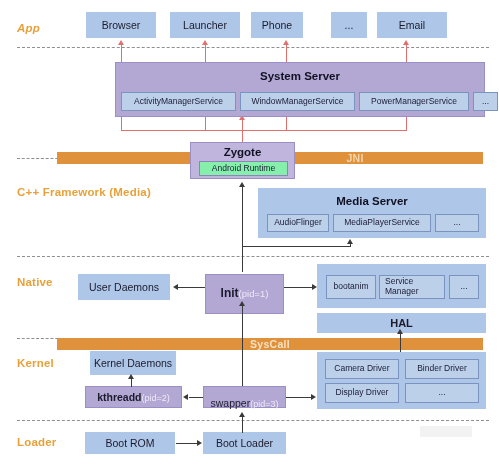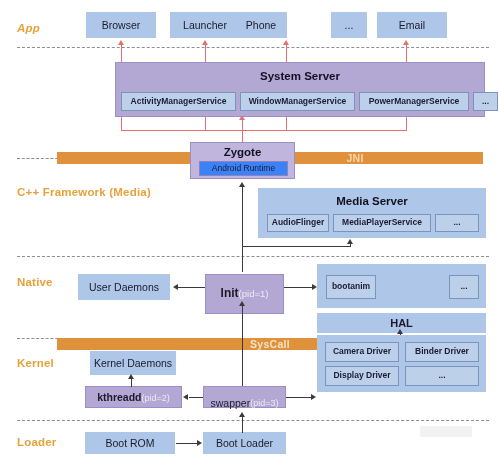--- a/index.html
+++ b/index.html
@@ -57,25 +57,25 @@
     border:1px solid #9c8fc6;
   }
   .purple-pale{
     background:#bfb5dd;
     border:1px solid #9c8fc6;
   }
   .inner{
     background:#bdd0ea;
     border:1px solid #7b93bf;
     font-size:8.5px;
-    font-weight:bold;
+    font-weight:normal;
     color:#1b1b35;
   }
   .inner-purple{
-    background:#3b82f6;
+    background:#86efac;
     border:1px solid #8f82bd;
     font-size:8px;
     font-weight:bold;
     color:#1b1b35;
   }
   .title{
     position:absolute;
     font-weight:bold;
     font-size:11.5px;
     color:#111122;
@@ -175,21 +175,21 @@
   <div class="arrow up r" style="left:282.5px; top:40px;"></div>
   <div class="arrow up r" style="left:402.5px; top:40px;"></div>
   <div class="arrow up r" style="left:238.5px; top:115px;"></div>
 
   <div class="box blue" style="left:86px;  top:12px; width:70px; height:26px;">
     <span>Browser</span>
   </div>
   <div class="box blue" style="left:170px; top:12px; width:70px; height:26px;">
     <span>Launcher</span>
   </div>
-  <div class="box blue" style="left:235px; top:12px; width:52px; height:26px;">
+  <div class="box blue" style="left:251px; top:12px; width:52px; height:26px;">
     <span>Phone</span>
   </div>
   <div class="box blue" style="left:331px; top:12px; width:36px; height:26px;">
     <span>...</span>
   </div>
   <div class="box blue" style="left:377px; top:12px; width:70px; height:26px;">
     <span>Email</span>
   </div>
 
   <div class="box purple" style="left:115px; top:62px; width:370px; height:55px; display:block;">
@@ -253,20 +253,23 @@
   <div class="ln h" style="left:178px; top:287px; width:27px;"></div>
   <div class="arrow left" style="left:173px; top:283.5px;"></div>
 
   <div class="ln h" style="left:284px; top:287px; width:28px;"></div>
   <div class="arrow right" style="left:312px; top:283.5px;"></div>
 
   <div class="box blue" style="left:317px; top:264px; width:169px; height:44px; display:block;">
     <div class="box inner" style="left:8px;  top:10px; width:50px; height:24px;">
       <span>bootanim</span>
     </div>
+    <div class="box inner" style="left:61px; top:10px; width:66px; height:24px; justify-content:flex-start; padding-left:5px; text-align:left;">
+      <span>Service Manager</span>
+    </div>
     <div class="box inner" style="left:131px; top:10px; width:30px; height:24px;">
       <span>...</span>
     </div>
   </div>
 
   <div class="box blue" style="left:317px; top:313px; width:169px; height:20px; font-size:11px; font-weight:bold;">
     <span>HAL</span>
   </div>
 
   <div class="bar syscall" style="left:57px; top:338px; width:426px;">
@@ -284,36 +287,36 @@
   </div>
 
   <div class="box purple" style="left:85px; top:386px; width:97px; height:22px;">
     <span style="display:inline-flex;align-items:baseline;">
       <b class="bold" style="font-size:10.5px;">kthreadd</b>
         <i class="pid" style="font-style:normal;font-size:9px;">(pid=2)</i>
     </span>
   </div>
 
   <div class="box purple" style="left:203px; top:386px; width:83px; height:22px;">
-    <span style="display:inline-flex;align-items:center;margin-top:12px;">
+    <span style="display:inline-flex;align-items:flex-end;margin-top:12px;">
       <b style="font-size:10.5px;font-weight:normal;">swapper</b>
         <i class="pid" style="font-style:normal;font-size:9px;">(pid=3)</i>
     </span>
   </div>
 
   <div class="ln v" style="left:131px; top:378px; height:9px;"></div>
   <div class="arrow up" style="left:127.5px; top:374px;"></div>
 
   <div class="ln h" style="left:189px; top:397px; width:14px;"></div>
   <div class="arrow left" style="left:183px; top:393.5px;"></div>
 
   <div class="ln h" style="left:286px; top:397px; width:25px;"></div>
   <div class="arrow right" style="left:311px; top:393.5px;"></div>
 
-  <div class="box blue" style="left:317px; top:335px; width:169px; height:57px; display:block;">
+  <div class="box blue" style="left:317px; top:352px; width:169px; height:57px; display:block;">
     <div class="box inner" style="left:7px;  top:6px;  width:74px; height:20px;">
       <span>Camera Driver</span>
     </div>
     <div class="box inner" style="left:87px; top:6px;  width:74px; height:20px;">
       <span>Binder Driver</span>
     </div>
     <div class="box inner" style="left:7px;  top:30px; width:74px; height:20px;">
       <span>Display Driver</span>
     </div>
     <div class="box inner" style="left:87px; top:30px; width:74px; height:20px;">

